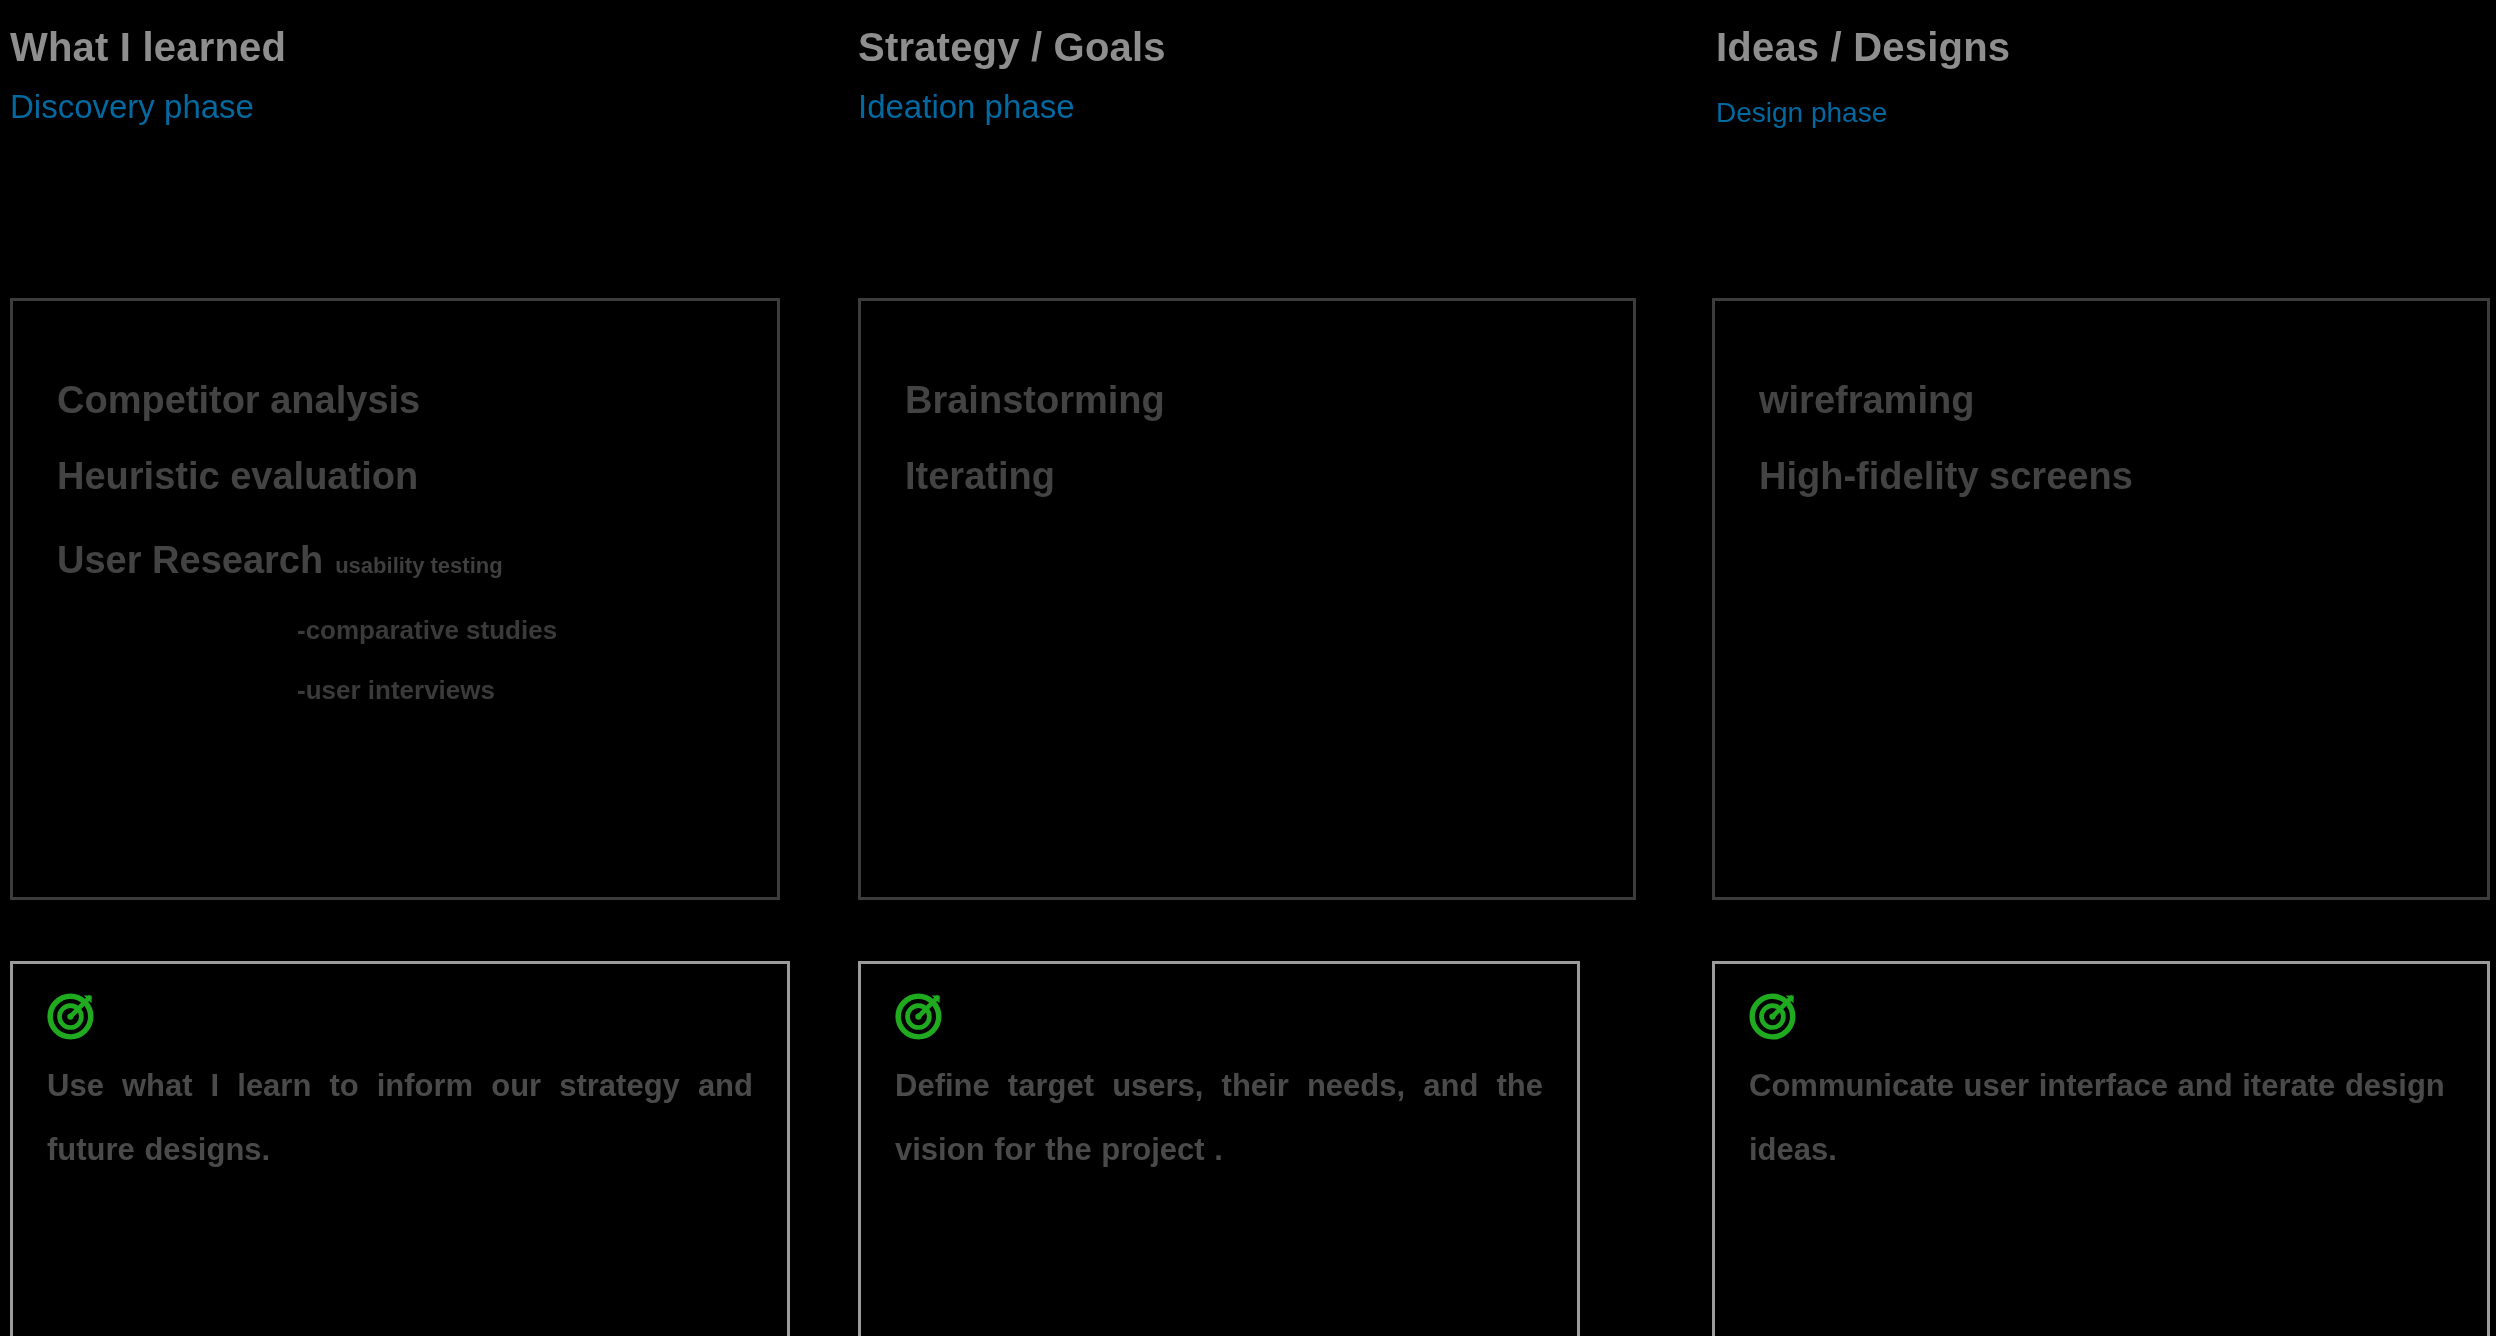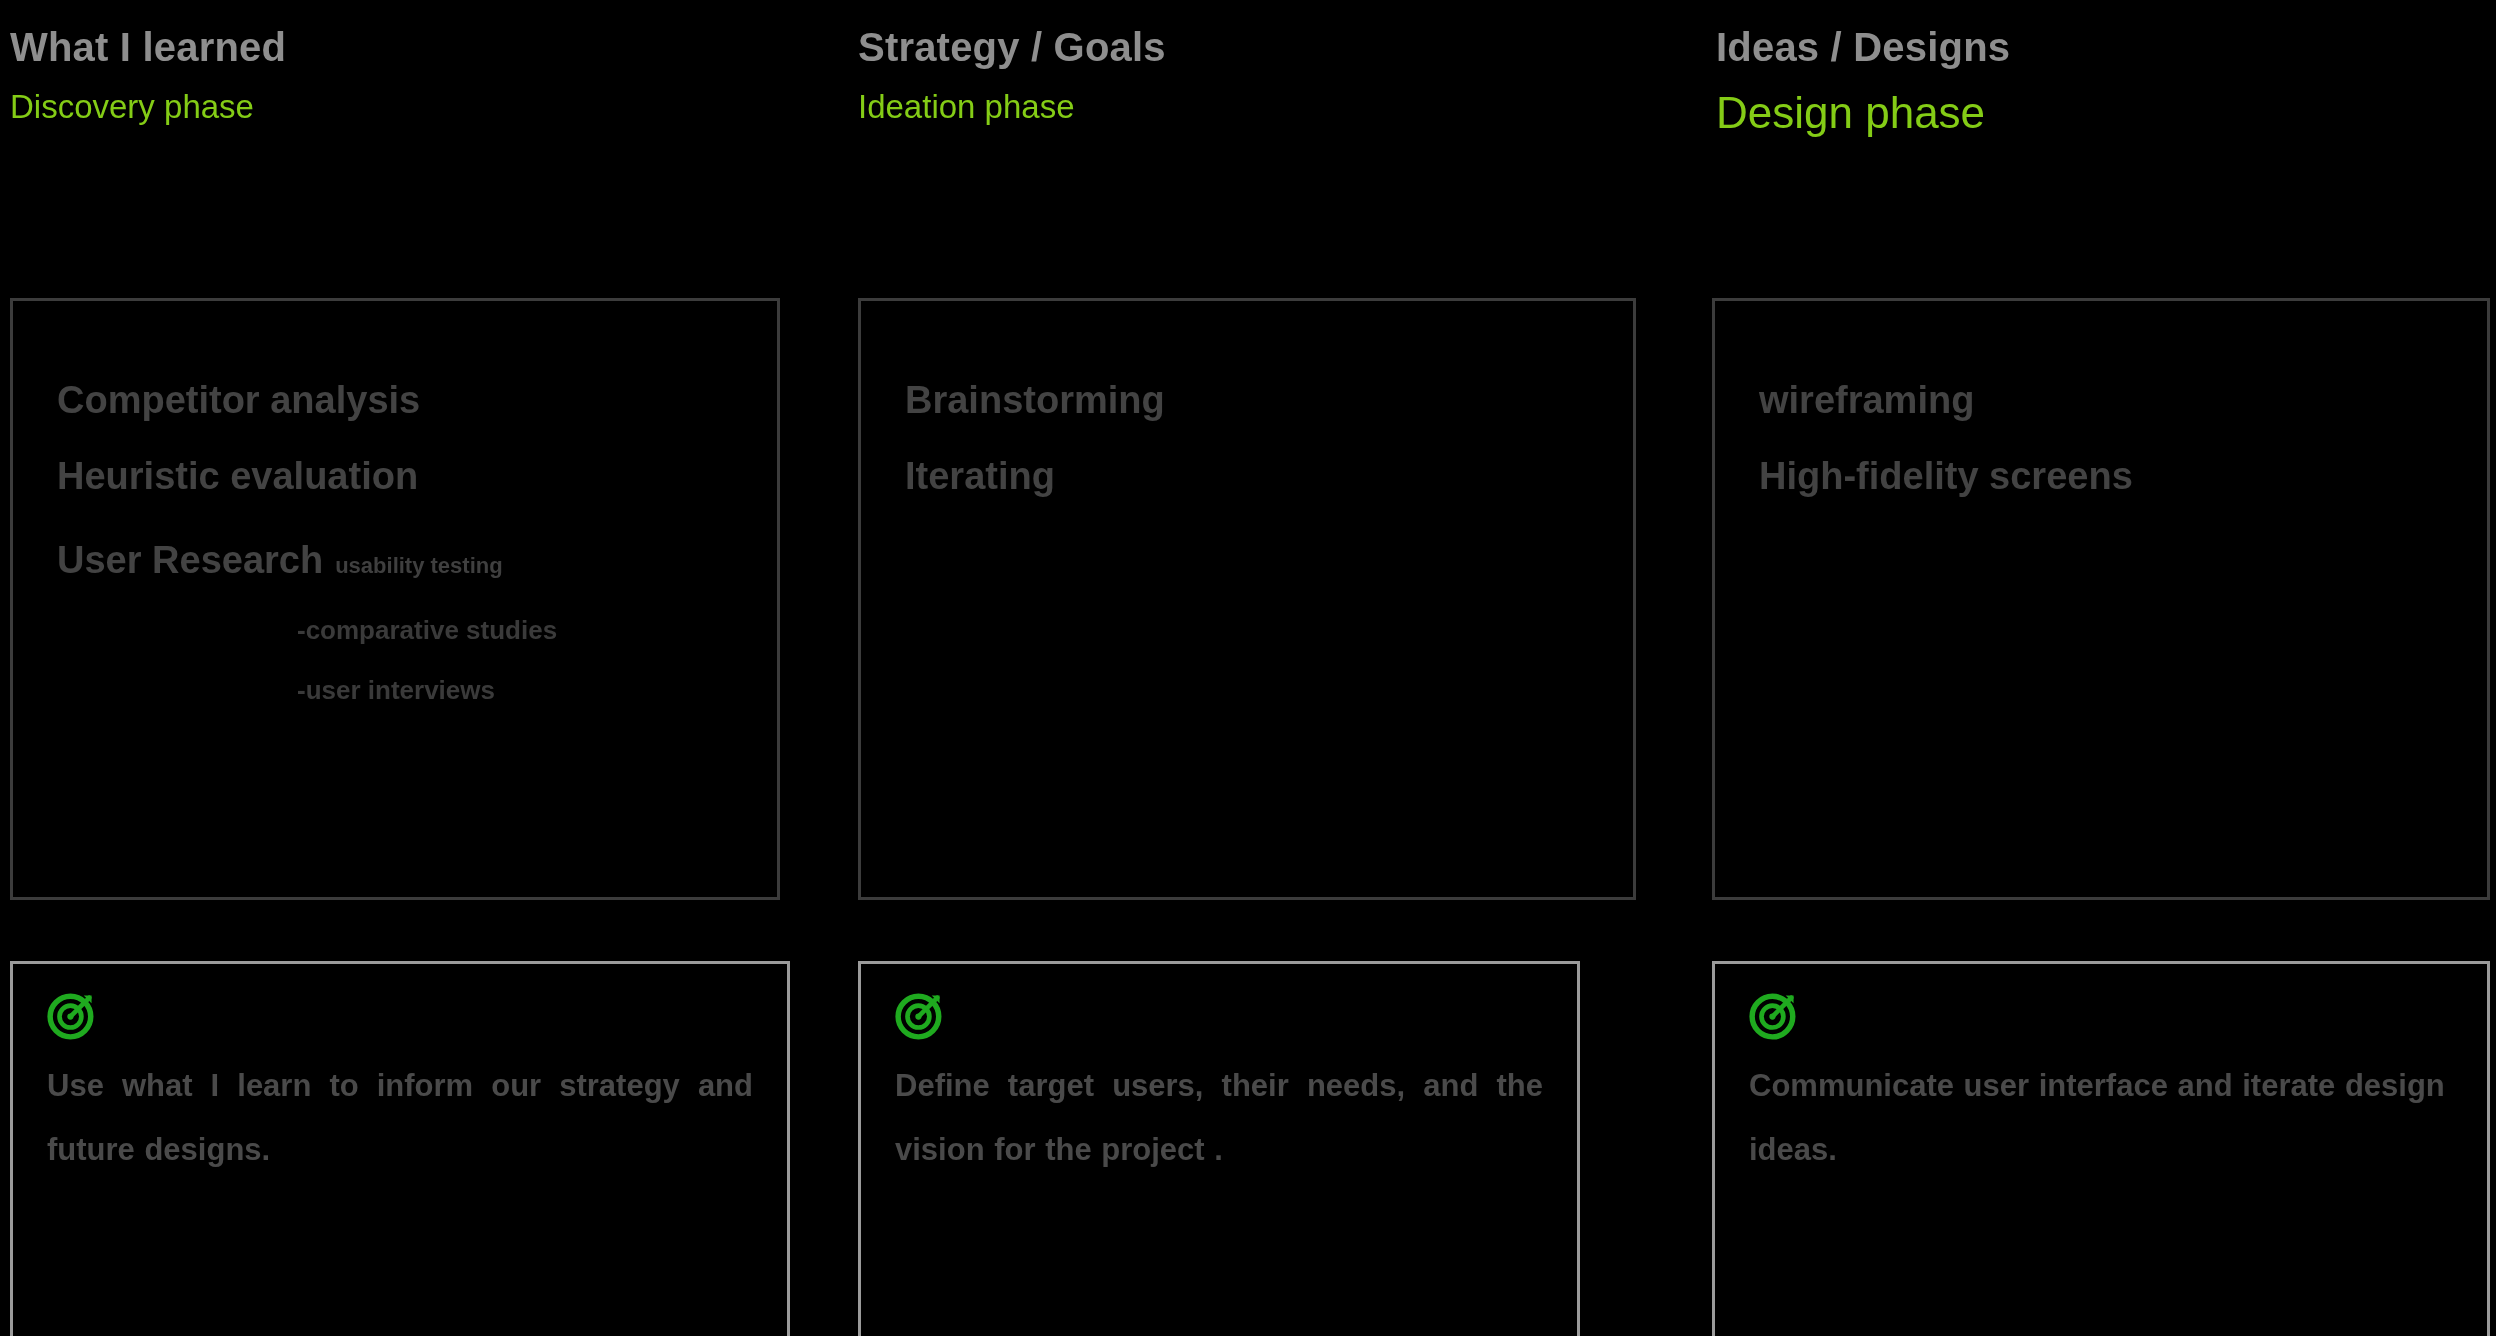--- a/index.html
+++ b/index.html
@@ -31,27 +31,27 @@
     font-weight: bold;
     color: #8e8e8e;
     letter-spacing: 0.2px;
     line-height: 46px;
     padding-top: 8px;
     white-space: nowrap;
   }
   .col-subtitle {
     font-size: 33px;
     font-weight: normal;
-    color: #84cc16;
+    color: #0369a1;
     line-height: 42px;
     padding-top: 16px;
     white-space: nowrap;
   }
   .col-3 .col-title { padding-left: 4px; }
-  .col-3 .col-subtitle { font-size: 44px; padding-top: 22px; padding-left: 4px; }
+  .col-3 .col-subtitle { font-size: 28px; padding-top: 22px; padding-left: 4px; }
 
   
   .content-card {
     position: absolute;
     top: 282px;
     left: 0;
     width: 100%;
     height: 602px;
     border: 3px solid #3c3c3c;
     padding: 52px 44px;

